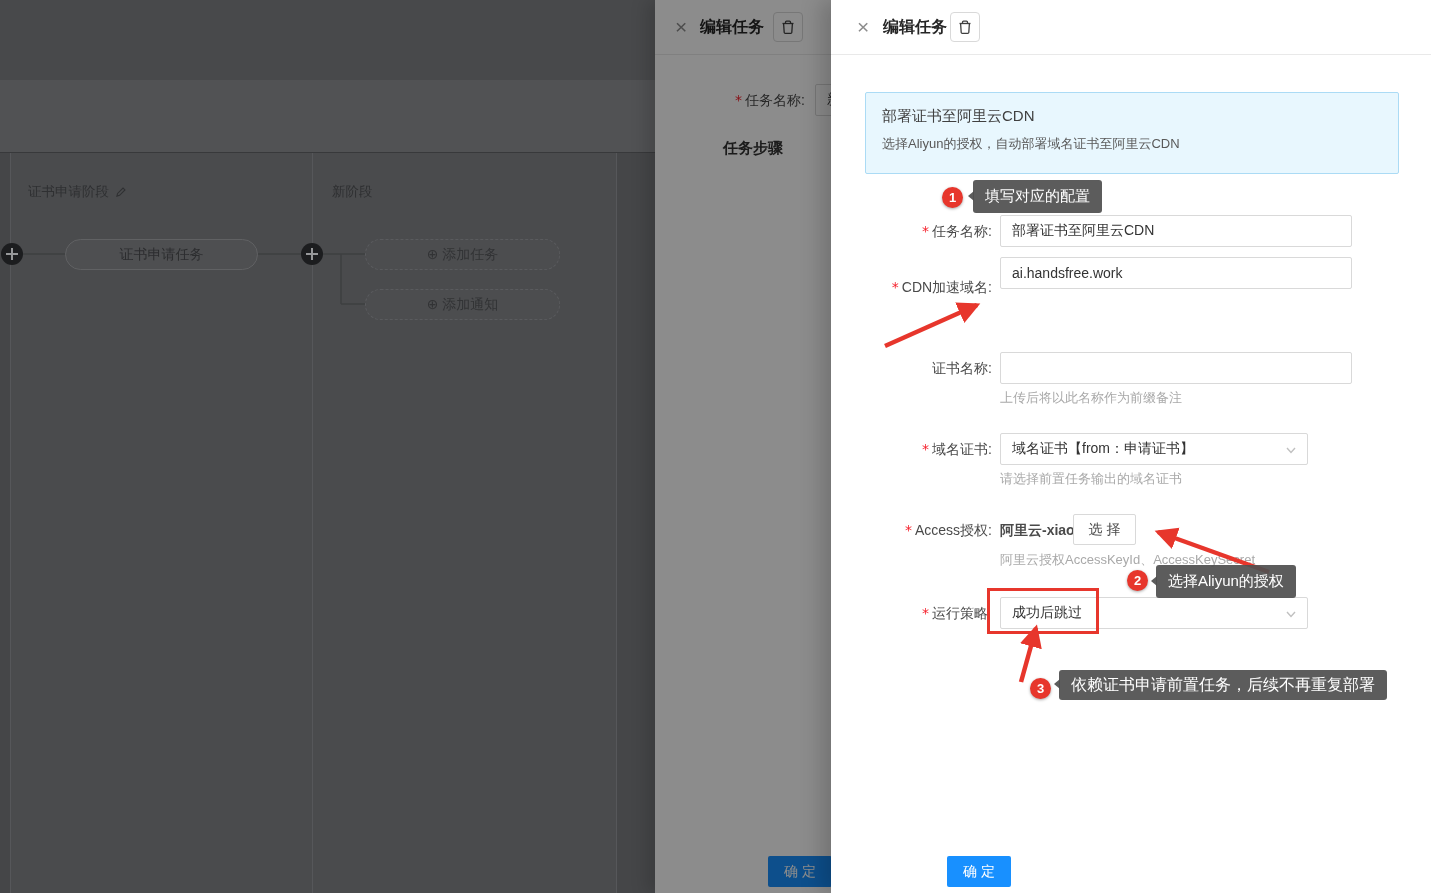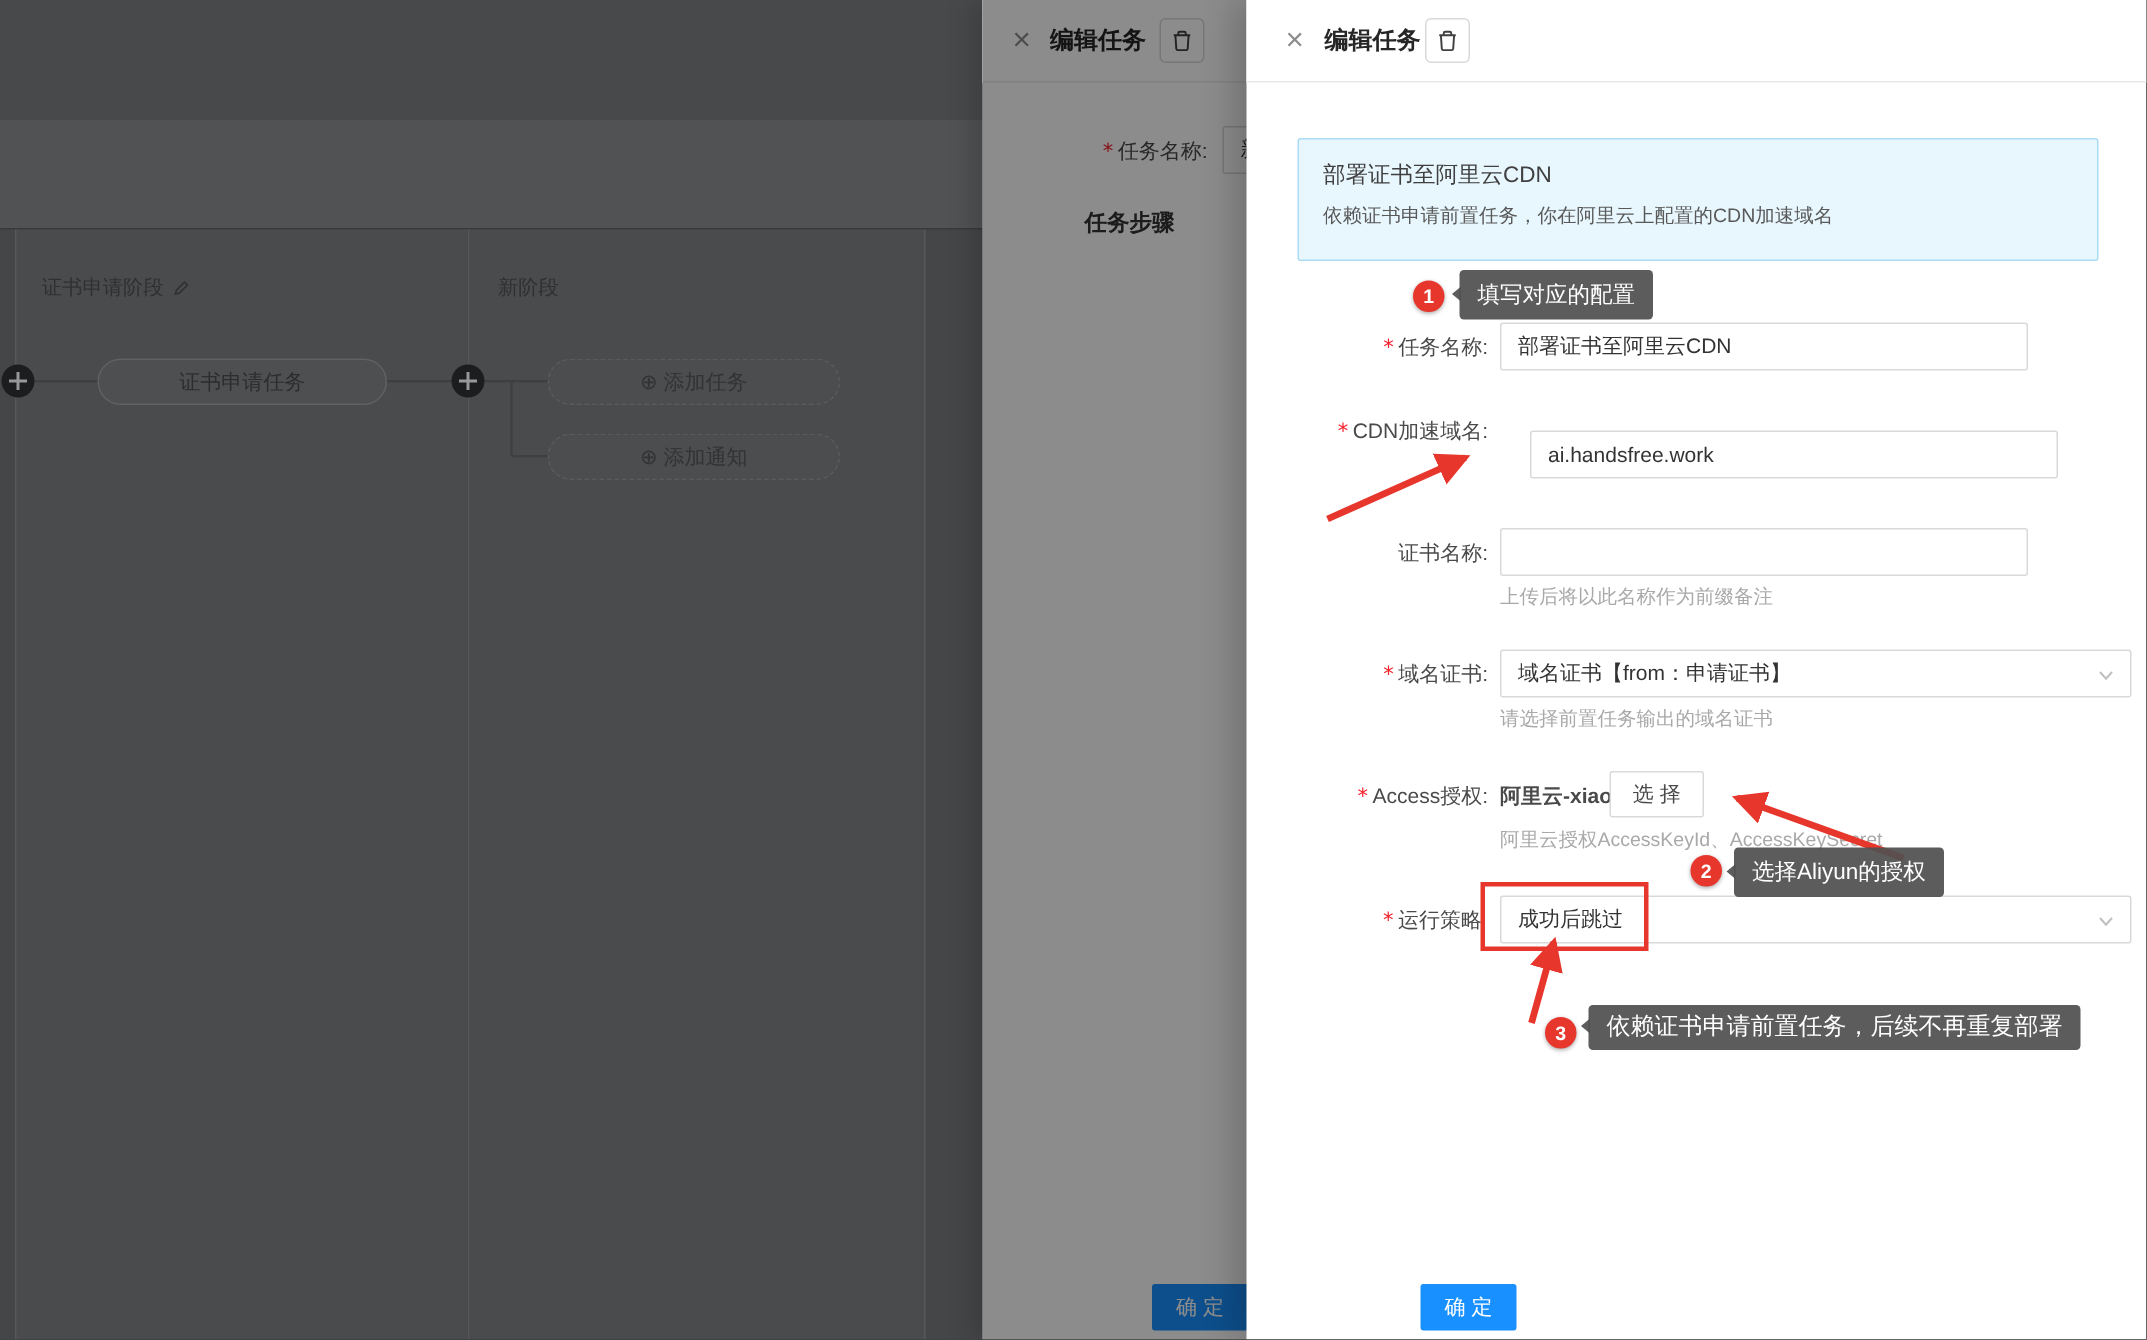--- a/index.html
+++ b/index.html
@@ -66,21 +66,21 @@
   
   .f-label { position:absolute; left:0; width:161px; text-align:right; font-size:14px; color:#4a4a4a; }
   .req { color:#f5222d; margin-right:3px; font-family:"DejaVu Sans",sans-serif; }
   .f-input {
     position:absolute; left:169px; width:352px; height:32px;
     border:1px solid #d9d9d9; border-radius:2px; background:#fff;
     font-size:14px; color:#333; padding:0 11px; outline:none;
     font-family:"Liberation Sans","DejaVu Sans",sans-serif;
   }
   .f-select {
-    position:absolute; left:169px; width:421px; height:32px;
+    position:absolute; left:169px; width:308px; height:32px;
     border:1px solid #d9d9d9; border-radius:2px; background:#fff;
     font-size:14px; color:#333; padding:0 28px 0 11px;
     display:flex; align-items:center; cursor:pointer;
   }
   .f-select .chev { position:absolute; right:10px; top:10px; }
   .f-help { position:absolute; left:169px; font-size:13px; color:#a9a9a9; white-space:nowrap; }
   .f-text { position:absolute; left:169px; font-size:14px; color:#4a4a4a; white-space:nowrap;font-weight:bold; }
   .pick-btn {
     position:absolute; left:242px; top:514px; width:63px; height:31px;
     border:1px solid #d9d9d9; border-radius:2px; background:#fff;
@@ -190,35 +190,35 @@
         <svg width="16" height="16" viewBox="0 0 16 16" fill="none" stroke="#404040" stroke-width="1.3">
             <path d="M2.5 4.5h11"></path>
             <path d="M5.5 4.5V3.2a1 1 0 0 1 1-1h3a1 1 0 0 1 1 1v1.3"></path>
             <path d="M3.6 4.5l.6 9a1 1 0 0 0 1 .9h5.6a1 1 0 0 0 1-.9l.6-9"></path>
           </svg>
       </span>
     </div>
 
     <div class="alert">
       <div class="alert-title">部署证书至阿里云CDN</div>
-      <div class="alert-desc">依赖证书申请前置任务，你在阿里云上配置的CDN加速域名</div>
+      <div class="alert-desc">选择Aliyun的授权，自动部署域名证书至阿里云CDN</div>
     </div>
 
     <div class="badge" style="left:111px; top:187px">1</div>
     <div class="tip" style="left:142px; top:180px">填写对应的配置</div>
 
     <label class="f-label" style="top:223px">
       <span class="req">*</span><span>任务名称:</span>
     </label>
     <input class="f-input" style="top: 215px;" value="部署证书至阿里云CDN">
 
     <label class="f-label" style="top:279px">
       <span class="req">*</span><span>CDN加速域名:</span>
     </label>
-    <input class="f-input" style="top: 287px; margin-left: 20px;" value="ai.handsfree.work">
+    <input class="f-input" style="top: 257px;" value="ai.handsfree.work">
 
     <label class="f-label" style="top:360px">
       <span>证书名称:</span>
     </label>
     <input class="f-input" style="top: 352px;">
     <div class="f-help" style="top:389px">上传后将以此名称作为前缀备注</div>
 
     <label class="f-label" style="top:441px">
       <span class="req">*</span><span>域名证书:</span>
     </label>

